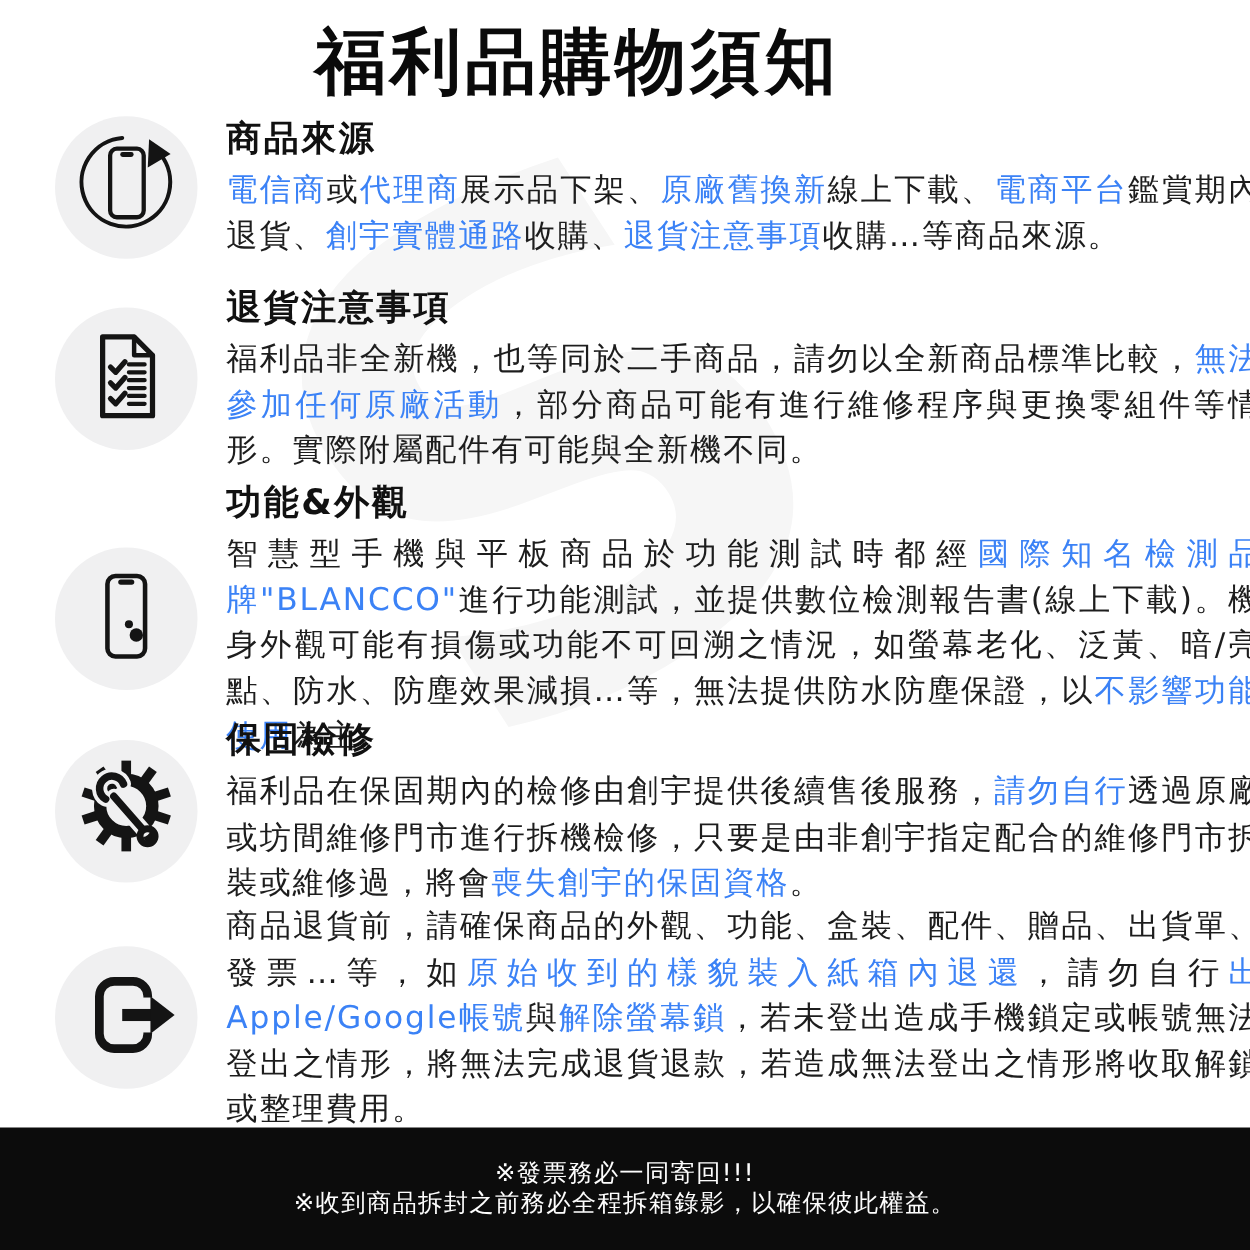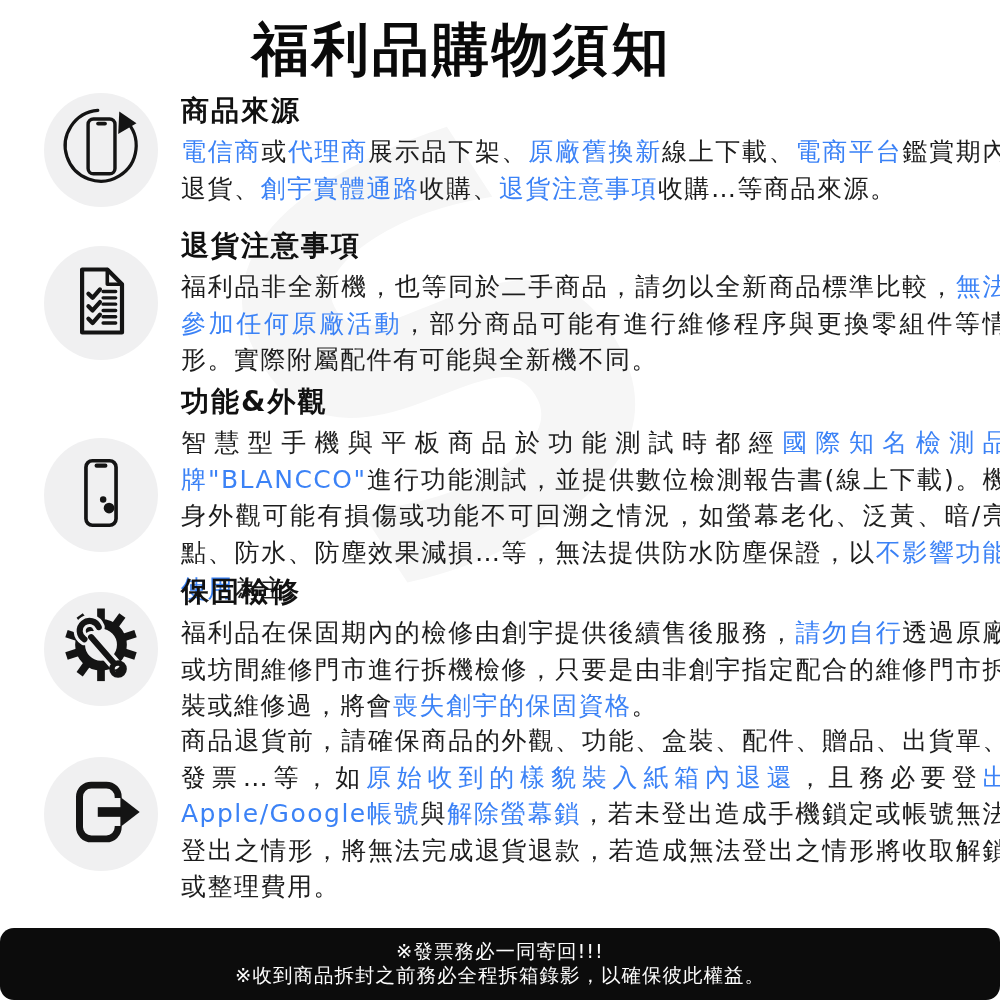--- a/index.html
+++ b/index.html
@@ -21,22 +21,22 @@
   .icon-col{flex:0 0 160px;width:160px;display:flex;justify-content:center;}
   .icon-circle{
     width:114px;height:114px;border-radius:50%;background:#f0f0f1;
     display:flex;align-items:center;justify-content:center;
   }
   .content{flex:0 0 828px;width:828px;}
   .content h2{margin:0 0 4px 0;font-size:28px;font-weight:800;letter-spacing:2px;color:#111111;}
   .content p{margin:0;font-size:25px;line-height:36.5px;letter-spacing:1.5px;text-align:justify;color:#1d1d1d;}
   .hl{color:#3b82f6;}
   .footer{
-    position:absolute;left:0;bottom:0;width:1000px;height:72px;background:#0c0c0c;z-index:2;
-    display:flex;flex-direction:column;align-items:center;justify-content:center;gap:2px;border-radius:14px;
+    position:absolute;left:0;bottom:0;width:1000px;height:98px;background:#0c0c0c;z-index:2;
+    display:flex;flex-direction:column;align-items:center;justify-content:center;gap:2px;
   }
   .footer div{color:#fdfdfd;font-size:19.5px;letter-spacing:1px;line-height:22px;}
   svg .stroke{fill:none;stroke:#141414;stroke-linecap:round;stroke-linejoin:round;}
   svg .fill{fill:#141414;stroke:none;}
 </style>
 </head>
 <body>
 
 <div class="page">
 
@@ -147,21 +147,21 @@
           <svg width="86" height="86" viewBox="0 0 80 80">
             <rect x="20" y="15" width="36" height="50" rx="11" fill="none" stroke="#141414" stroke-width="6.5"></rect>
             <rect x="48" y="27" width="16" height="26" fill="#f0f0f1"></rect>
             <rect class="fill" x="37" y="35.5" width="24" height="9"></rect>
             <polygon class="fill" points="58,26 76,40 58,54"></polygon>
           </svg>
         </span>
       </div>
     </div>
     <div class="content">
-      <p><span>商品退貨前，請確保商品的外觀、功能、盒裝、配件、贈品、出貨單、發票…等，如</span><span class="hl">原始收到的樣貌裝入紙箱內退還</span><span>，且務必要登</span><span class="hl">出Apple/Google帳號</span><span>與</span><span class="hl">解除螢幕鎖</span><span>，若未登出造成手機鎖定或帳號無法登出之情形，將無法完成退貨退款，若造成無法登出之情形將收取解鎖或整理費用。</span></p>
+      <p><span>商品退貨前，請確保商品的外觀、功能、盒裝、配件、贈品、出貨單、發票…等，如</span><span class="hl">原始收到的樣貌裝入紙箱內退還</span><span>，請勿自行</span><span class="hl">出Apple/Google帳號</span><span>與</span><span class="hl">解除螢幕鎖</span><span>，若未登出造成手機鎖定或帳號無法登出之情形，將無法完成退貨退款，若造成無法登出之情形將收取解鎖或整理費用。</span></p>
     </div>
   </div>
 
   <div class="footer">
     <div>※發票務必一同寄回!!!</div>
     <div>※收到商品拆封之前務必全程拆箱錄影，以確保彼此權益。</div>
   </div>
 
 </div>
 

